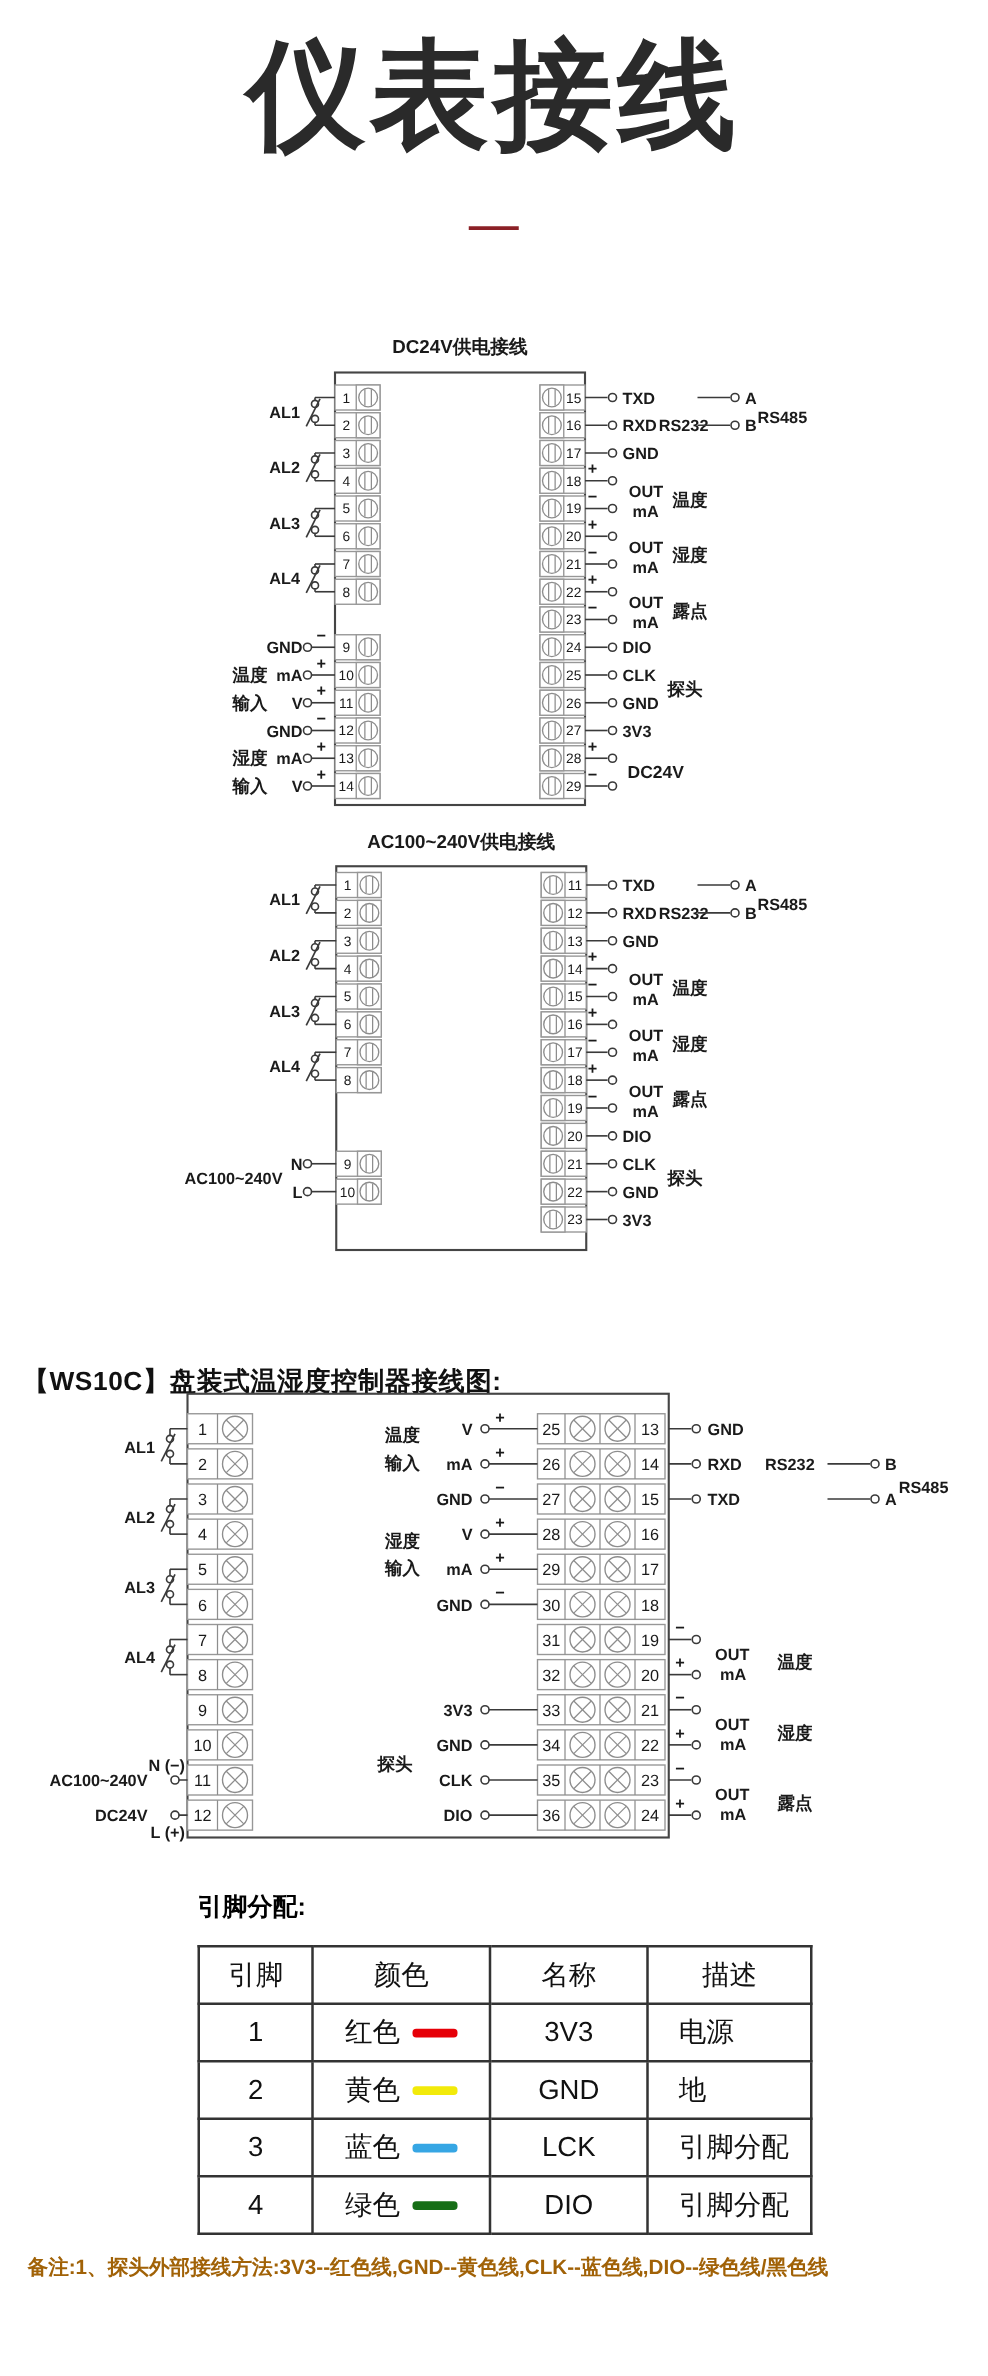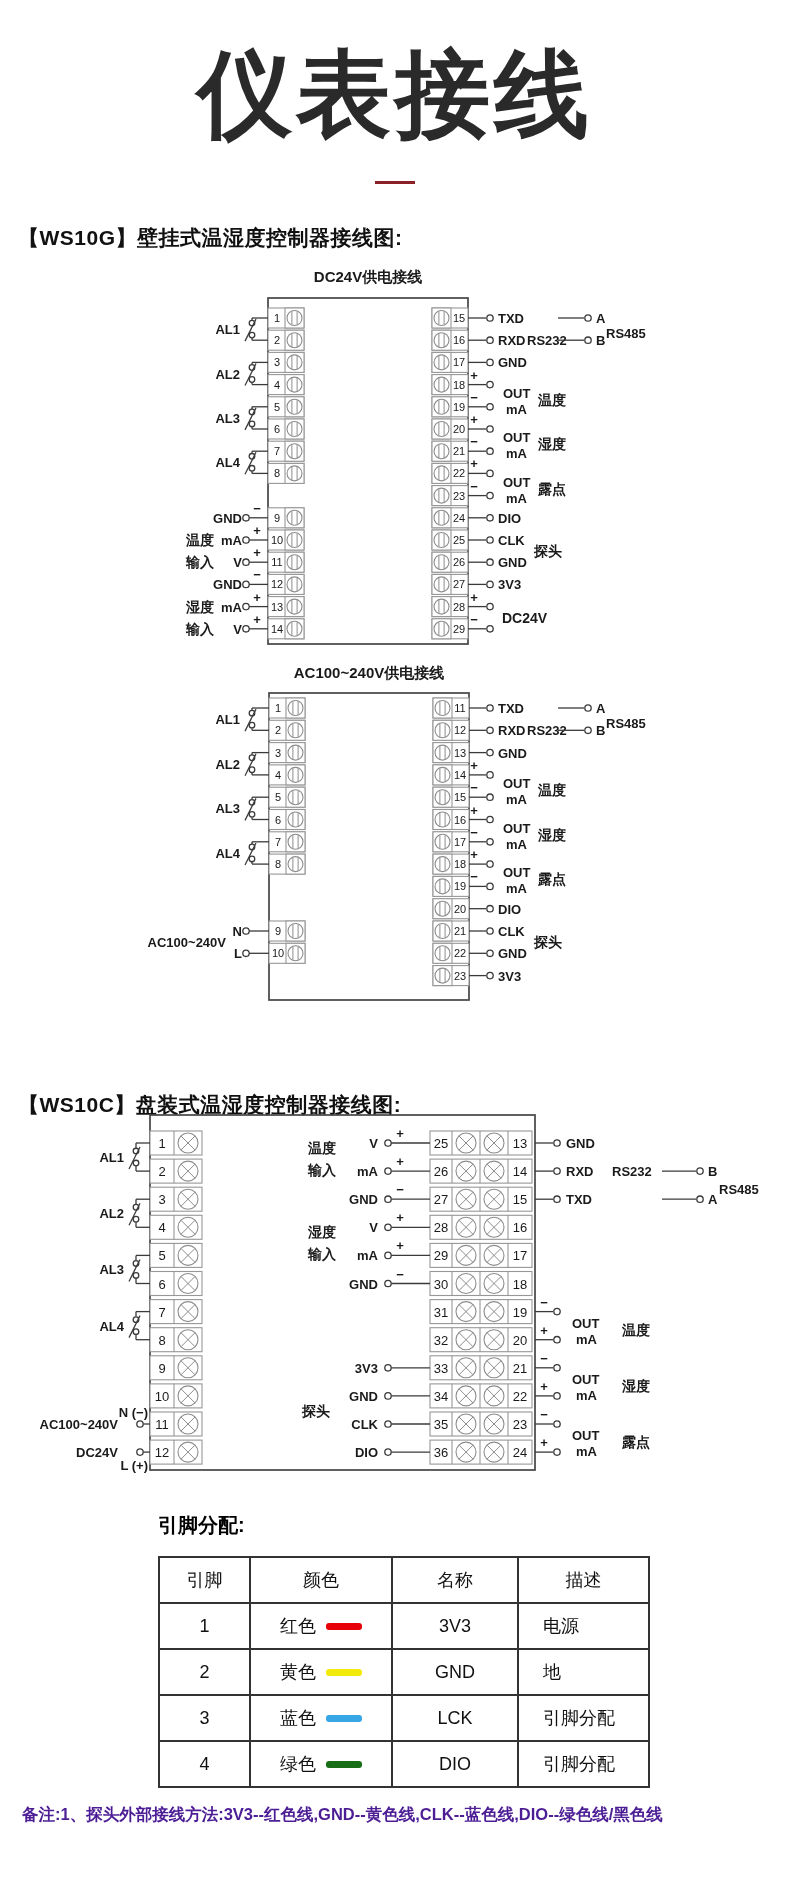--- a/index.html
+++ b/index.html
@@ -1,18 +1,18 @@
 <!DOCTYPE html>
 <html><head>
 <meta charset="utf-8">
 <style>
   html,body{margin:0;padding:0;background:#fff;}
   .page{position:relative;width:790px;height:1901px;background:#fff;overflow:hidden;
         font-family:"Liberation Sans","DejaVu Sans",sans-serif;color:#1a1a1a;}
-  .main-title{position:absolute;top:42px;left:0;right:0;margin:0;text-align:center;
+  .main-title{position:absolute;top:25px;left:0;right:0;margin:0;text-align:center;
         font-size:95px;line-height:1.1;font-weight:900;color:#2a2a2a;letter-spacing:4px;}
   .title-underline{position:absolute;top:181px;left:50%;margin-left:-20px;width:40px;height:3px;background:#8b2026;}
   .sec-heading{position:absolute;left:18px;font-size:21px;font-weight:700;color:#111;letter-spacing:0.5px;}
   #h-ws10g{top:224px;} #h-ws10c{top:1050px;margin-top:41px;}
   .pin-heading{position:absolute;left:158px;top:1512px;font-size:20px;font-weight:700;color:#000000;}
   svg{position:absolute;left:0;}
   #svg-dc24v{top:255px;} #svg-ac{top:660px;} #svg-ws10c{top:1090px;}
   svg text{font-family:"Liberation Sans","DejaVu Sans",sans-serif;fill:#1a1a1a;}
   .wire{stroke:#3a3a3a;stroke-width:1.3;fill:none;}
   .boxline{stroke:#454545;stroke-width:1.7;fill:none;}
@@ -20,36 +20,35 @@
   .screw{stroke:#8d8d8d;stroke-width:1.1;fill:#ffffff;}
   .screwline{stroke:#8d8d8d;stroke-width:1;}
   .pin-circle{stroke:#3a3a3a;stroke-width:1.3;fill:#fff;}
   .num{font-size:11px;} .num3{font-size:13px;}
   .lbl{font-size:13px;font-weight:700;}
   .cjk{font-size:14px;font-weight:700;}
   .sign{font-size:13px;font-weight:700;}
   .dtitle{font-size:15px;font-weight:700;}
   #pin-table{position:absolute;left:158px;top:1556px;width:490px;border-collapse:collapse;table-layout:fixed;}
   #pin-table th,#pin-table td{border:2px solid #333;height:44px;text-align:center;
-        font-size:18px;font-weight:400;padding:0;color:#111;}
+        font-size:22px;font-weight:400;padding:0;color:#111;}
   #pin-table td.desc{text-align:left;padding-left:24px;}
   .swatch-wrap{display:flex;align-items:center;justify-content:center;gap:10px;}
   .swatch{display:inline-block;width:36px;height:7px;border-radius:3px;}
-  .notes{position:absolute;left:22px;top:1800px;width:756px;font-size:16.5px;font-weight:700;color:#4c1d95;}
+  .notes{position:absolute;left:22px;top:1800px;width:756px;font-size:16.5px;font-weight:700;color:#a16207;}
   .notes p{margin:0 0 6px 0;line-height:1.7;}
   .notes p.indent{padding-left:26px;}
 </style>
 </head>
 <body>
 
 <div class="page">
   <h1 class="main-title">仪表接线</h1>
   <div class="title-underline"></div>
 
-  <div class="sec-heading" id="h-ws10g">【WS10G】壁挂式温湿度控制器接线图:</div>
 
   <svg id="svg-dc24v" width="790" height="405" viewBox="0 255 790 405">
       <text x="368" y="282" class="dtitle" text-anchor="middle">DC24V供电接线</text>
       <rect x="268" y="298" width="200" height="346" class="boxline"></rect>
       <g>
         <rect x="268" y="308" width="36" height="20" class="term-rect"></rect>
         <rect x="285" y="308" width="19" height="20" class="term-rect"></rect>
         <circle cx="294.5" cy="318" r="7.5" class="screw"></circle>
         <line x1="291.9" y1="311.4" x2="291.9" y2="324.6" class="screwline"></line>
         <line x1="297.1" y1="311.4" x2="297.1" y2="324.6" class="screwline"></line>

